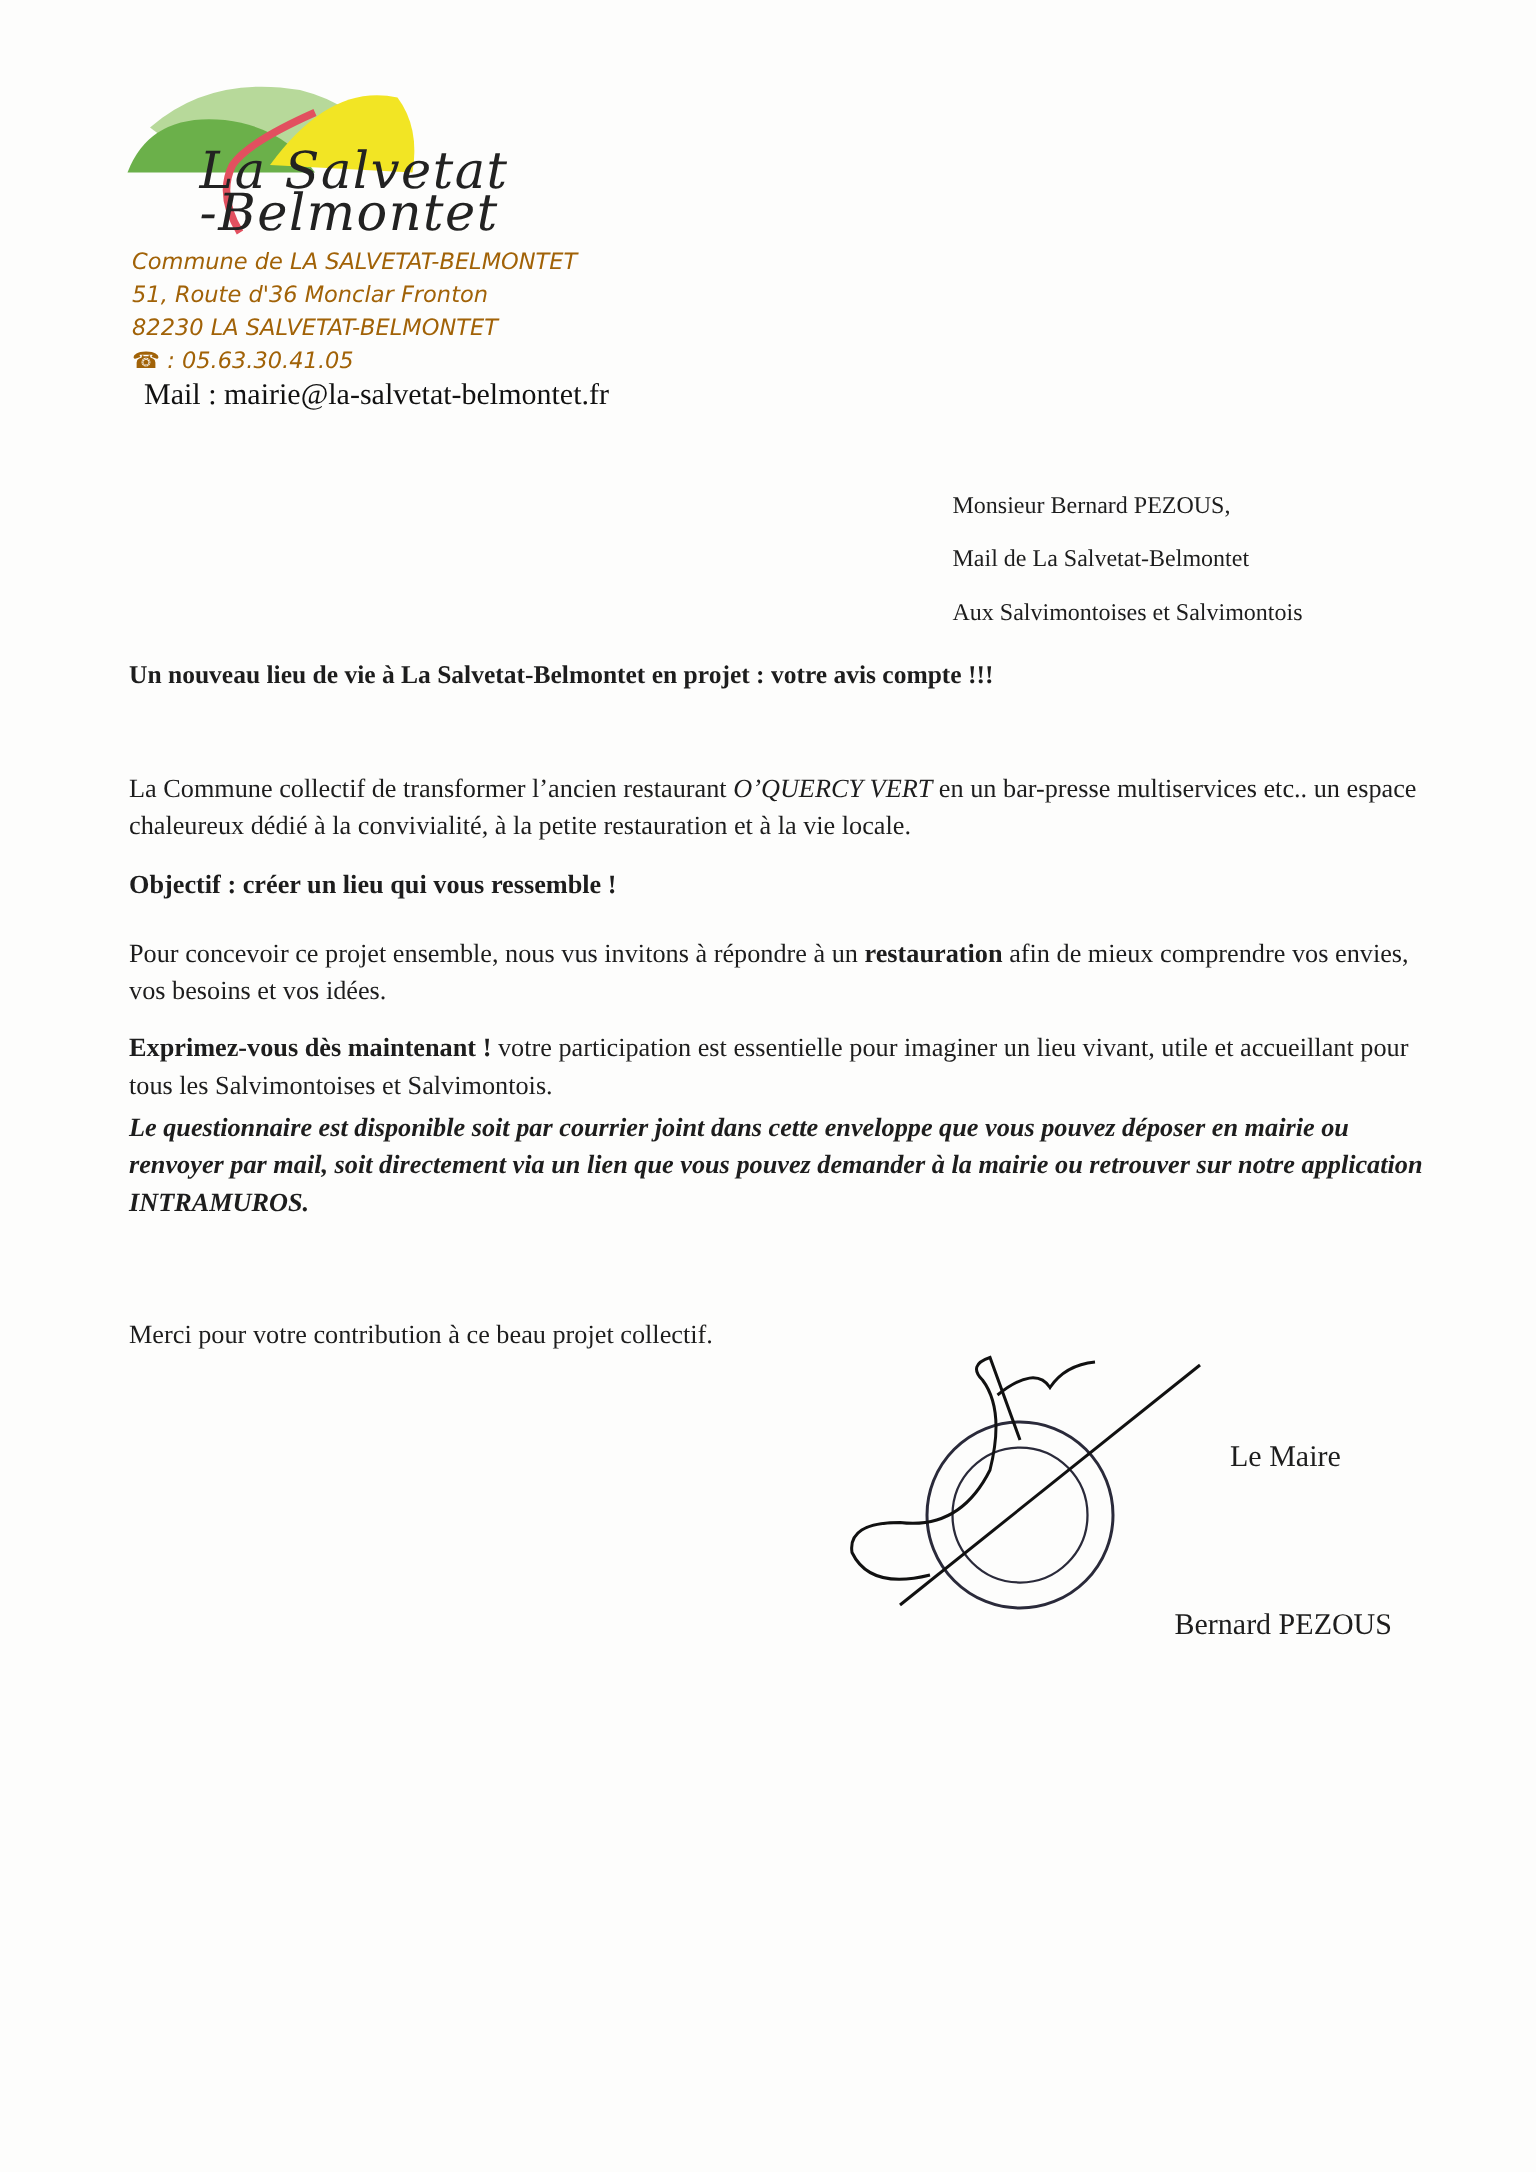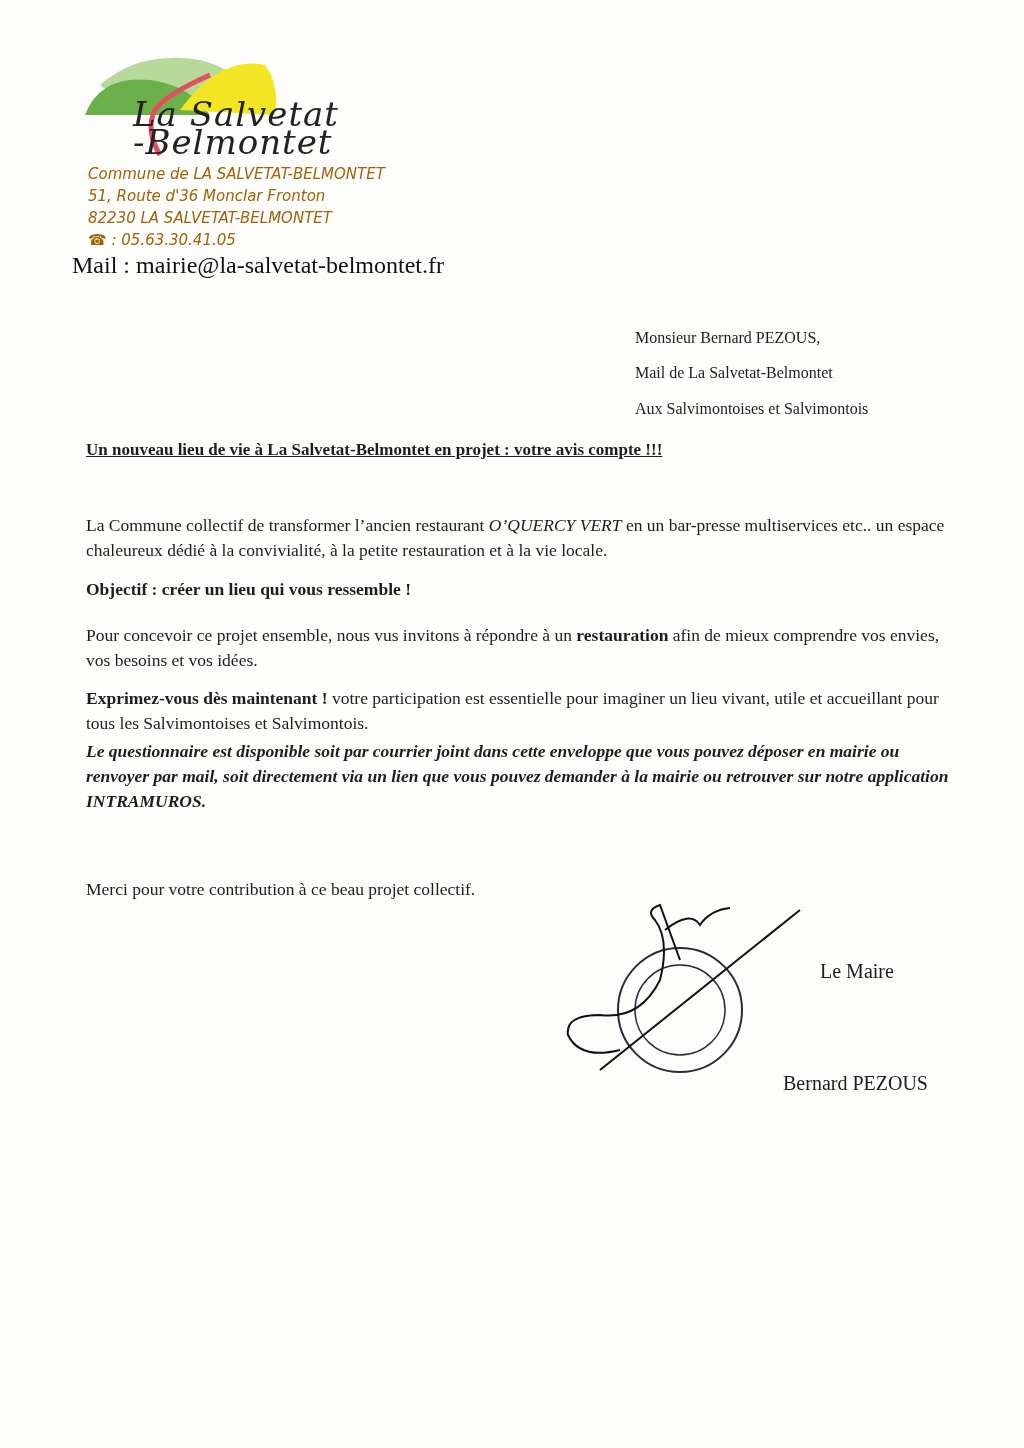--- a/index.html
+++ b/index.html
@@ -2,23 +2,23 @@
 <html><head>
 <meta charset="utf-8">
 <style>
   html, body { margin:0; padding:0; }
   body { width:1024px; height:1448px; background:#fdfdfc; position:relative; overflow:hidden;
          font-family:"Liberation Serif", serif; color:#1d1d1d; }
   .logo { position:absolute; left:80px; top:45px; width:200px; height:115px; }
   .logo-text { position:absolute; left:85px; top:100px; font-family:"DejaVu Serif", serif; font-style:italic;
                font-size:34px; line-height:28px; color:#222; letter-spacing:1px;margin-left:48px; }
   .addr { position:absolute; left:88px; font-family:"DejaVu Sans", sans-serif; font-style:italic; font-size:15px; color:#a16207; }
-  .mail { position:absolute; left:72px; top:252px; font-size:24px; color:#111; }
+  .mail { position:absolute; left:96px; top:252px; font-size:20px; color:#111; }
   .recip { position:absolute; left:635px; font-size:16px;margin-top:44px; }
-  .title { position:absolute; left:86px; top:440px; font-weight:bold; font-size:17px;text-decoration:underline; }
+  .title { position:absolute; left:86px; top:440px; font-weight:bold; font-size:17px; }
   .para { position:absolute; left:86px; width:880px; font-size:17.5px; line-height:25px; }
   .ital-bold { font-style:italic; font-weight:bold; }
   .sig-label { position:absolute; font-size:20px; }
   .stamp { position:absolute; left:560px; top:900px; width:250px; height:200px; }
 </style>
 </head>
 <body>
 
 <svg class="logo" viewBox="0 0 200 115">
   <path d="M20 40 Q60 5 120 15 Q160 25 175 55 L40 55 Z" fill="#b7d99a"></path>

